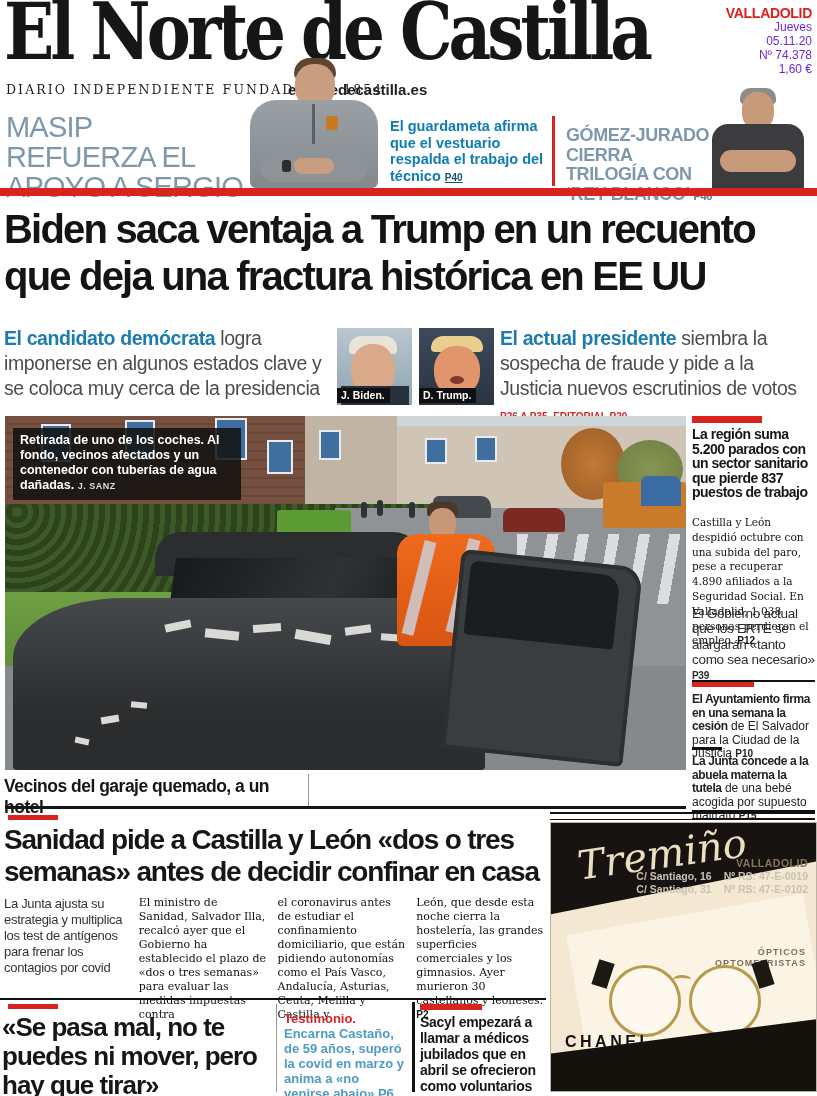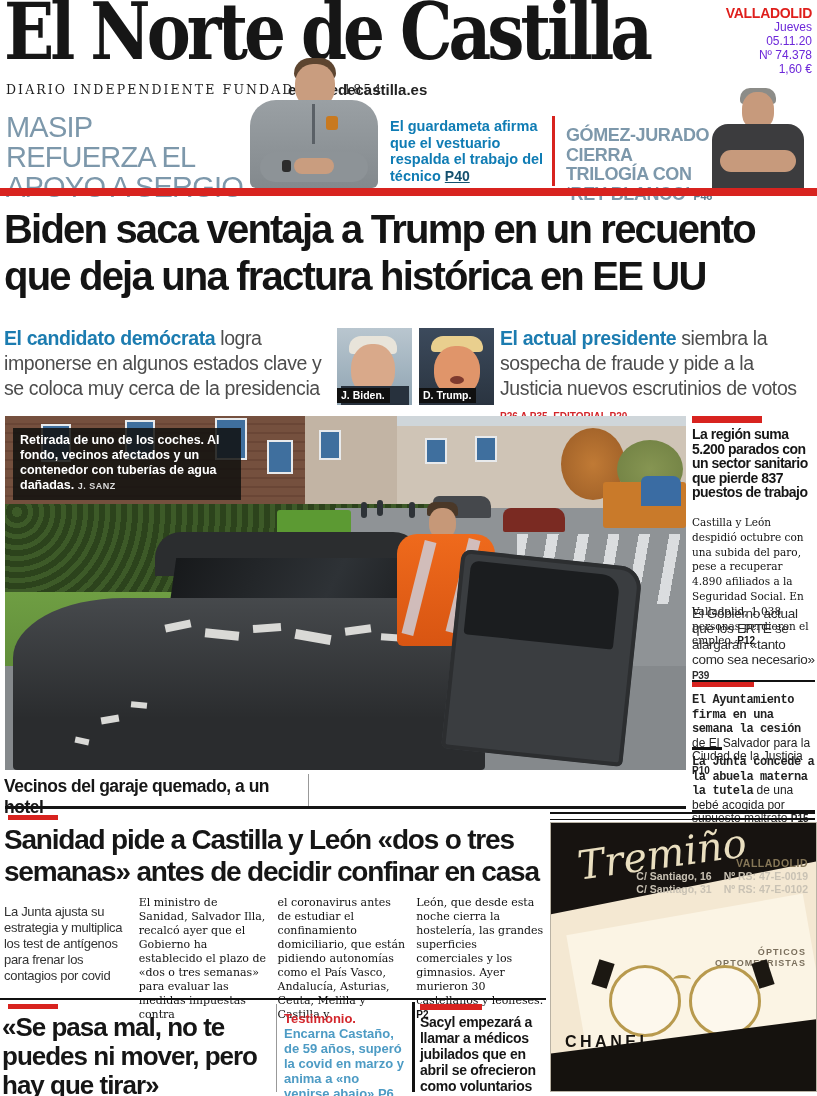--- a/index.html
+++ b/index.html
@@ -11,21 +11,21 @@
          font-size:66px;letter-spacing:-4px;white-space:nowrap;transform:scaleY(1.18);transform-origin:top left;}
   .edition{right:5px;top:6px;width:130px;text-align:right;line-height:14px;}
   .edition .city{color:#df1f1c;font-weight:bold;font-size:14px;letter-spacing:-0.3px;}
   .edition .ln{font-size:12px;color:#6d28d9;}
   .tagline{left:6px;top:82px;font-family:"DejaVu Serif",serif;font-size:12.5px;letter-spacing:2.1px;color:#1d1d1d;}
   .website{left:288px;top:81px;font-weight:bold;font-size:15px;color:#222;}
   
   .masip{left:6px;top:112px;width:240px;font-weight:normal;font-size:29px;line-height:30px;
          color:#7d98ab;letter-spacing:-0.8px;}
   .guard{left:390px;top:118px;width:156px;font-weight:bold;font-size:14.5px;line-height:16.5px;color:#0f7cb4;}
-  .pref-dark{color:#14506e;font-size:14px;text-decoration:underline;}
+  .pref-dark{color:#14506e;font-size:10px;text-decoration:underline;}
   .red-vline{left:552px;top:116px;width:3px;height:70px;background:#d8231f;}
   .gomez{left:566px;top:126px;width:146px;font-weight:bold;font-size:18px;line-height:19.5px;
          color:#7d98ab;letter-spacing:-0.4px;}
   .pref-gray{color:#5c7a8c;font-size:11px;}
   .redbar-top{left:0;top:188px;width:817px;height:8px;background:#d8231f;}
   
   .gk{left:238px;top:56px;width:150px;height:132px;}
   .gk .hair{position:absolute;left:56px;top:2px;width:42px;height:22px;background:#5d4530;border-radius:20px 20px 8px 8px;}
   .gk .head{position:absolute;left:57px;top:8px;width:40px;height:44px;background:#c99d7f;border-radius:45%;}
   .gk .torso{position:absolute;left:12px;top:44px;width:128px;height:88px;background:linear-gradient(#9aa0a4,#83898d);
@@ -108,29 +108,29 @@
   .ph-rule{left:5px;top:806px;width:681px;height:3px;background:#151515;}
   
   .sb{left:692px;top:416px;width:123px;height:402px;}
   .sb-redbar{position:absolute;left:0;top:0;width:70px;height:7px;background:#d8231f;}
   .sb-h1{position:absolute;left:0;top:11px;font-weight:800;font-size:14px;line-height:14.5px;letter-spacing:-0.5px;}
   .sb-body{position:absolute;left:0;top:99px;font-family:"DejaVu Serif",serif;font-size:10.5px;line-height:14.8px;color:#111;}
   .sb-s2{position:absolute;left:0;top:190px;font-size:13.5px;line-height:15.3px;font-weight:400;color:#2c2c2c;letter-spacing:-0.3px;}
   .sb-div{position:absolute;left:0;top:264px;width:123px;border-top:2px solid #111;}
   .sb-div i{position:absolute;left:0;top:0;width:62px;height:5px;background:#d8231f;}
   .sb-s3{position:absolute;left:0;top:277px;font-size:12px;line-height:13.6px;color:#222;}
-  .sb-s3 b,.sb-s4 b{letter-spacing:-0.4px;font-family:Liberation Mono, monospace;}
+  .sb-s3 b,.sb-s4 b{letter-spacing:-0.4px;}
   .sb-ul{position:absolute;left:0;top:331px;width:30px;height:3px;background:#111;}
   .sb-s4{position:absolute;left:0;top:339px;font-size:12px;line-height:13.6px;color:#222;}
   .sb-dbl{position:absolute;left:0;top:394px;width:123px;height:6px;border-top:2px solid #111;border-bottom:1px solid #111;}
   
   .bl-redbar{left:8px;top:815px;width:50px;height:5px;background:#d8231f;}
   .bl-headline{left:4px;top:824px;width:542px;font-weight:800;font-size:28px;line-height:32px;letter-spacing:-1.2px;}
   .bl-cols{left:4px;top:896px;width:542px;display:flex;gap:9px;}
-  .bl-col1{width:128px;font-size:13px;line-height:16px;font-weight:400;color:#333;letter-spacing:-0.3px;margin-top:8px;}
+  .bl-col1{width:128px;font-size:13px;line-height:16px;font-weight:400;color:#333;letter-spacing:-0.3px;}
   .bl-colS{width:132px;font-family:"DejaVu Serif",serif;font-size:11px;line-height:14px;color:#111;}
   .bl-rule{left:0;top:998px;width:546px;height:2px;background:#111;}
   .q-redbar{left:8px;top:1004px;width:50px;height:5px;background:#d8231f;}
   .quote{left:2px;top:1013px;width:270px;font-weight:800;font-size:26px;line-height:29px;letter-spacing:-1px;}
   .q-div{left:276px;top:1004px;width:1px;height:88px;background:#999;}
   .testi{left:284px;top:1011px;width:124px;font-weight:bold;font-size:13px;line-height:15px;color:#4d9bc4;}
   .testi .lbl{color:#d3262b;}
   .s-div{left:412px;top:1002px;width:3px;height:90px;background:#111;}
   .s-redbar{left:420px;top:1004px;width:62px;height:6px;background:#d8231f;}
   .sacyl{left:420px;top:1014px;width:126px;font-weight:800;font-size:14px;line-height:16px;letter-spacing:-0.3px;}

